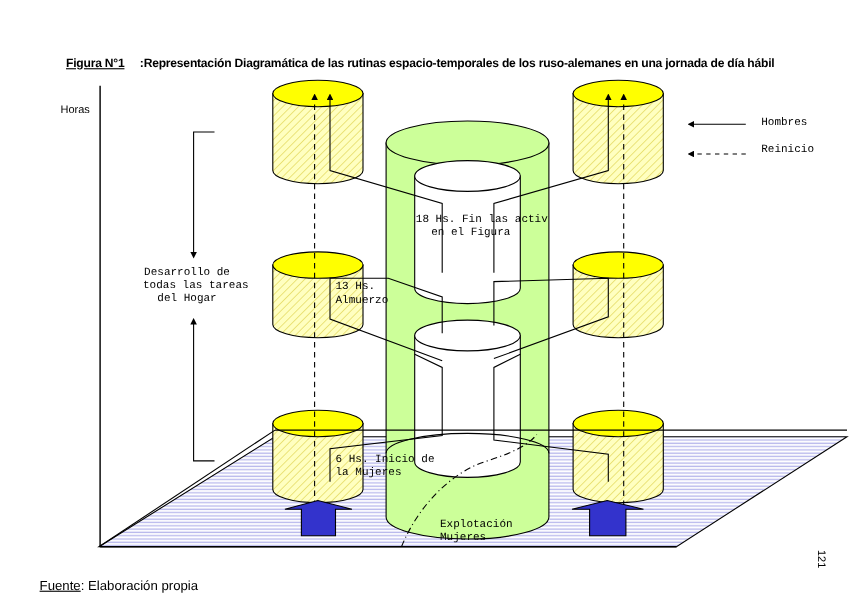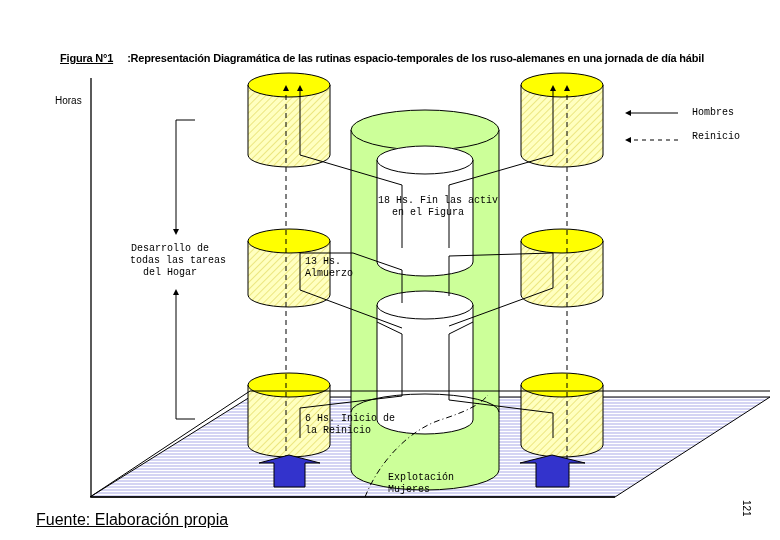--- a/index.html
+++ b/index.html
@@ -3,21 +3,21 @@
 <meta charset="utf-8">
 <style>
   html, body { margin:0; padding:0; background:#ffffff; }
   body { width:780px; height:540px; position:relative; overflow:hidden; font-family:"Liberation Sans", sans-serif; }
   #stage { position:absolute; left:0; top:0; width:780px; height:540px; }
   .title-wrap { position:absolute; left:60px; top:52px; font-size:11px; font-weight:bold; color:#000; white-space:nowrap; letter-spacing:-0.2px; }
   .title-wrap .fig { text-decoration:underline; margin-right:14px; }
   .lbl { position:absolute; font-size:10px; color:#000; line-height:12px; white-space:nowrap; font-family:Liberation Mono, monospace; }
   .lbl.center { text-align:center; }
   .horas { position:absolute; left:55px; top:95px; font-size:10px; font-family:Liberation Sans, sans-serif; }
-  .fuente { position:absolute; left:36px; top:511px; font-size:16px;text-decoration:underline; }
+  .fuente { position:absolute; left:36px; top:525px; font-size:12px; }
   .fuente .u { text-decoration:underline; }
   .pagenum { position:absolute; left:752px; top:500px; font-size:10px; transform:rotate(90deg); transform-origin:left top; }
 </style>
 </head>
 <body>
 
 <div id="stage">
   <svg width="780" height="540" viewBox="0 0 780 540" xmlns="http://www.w3.org/2000/svg">
     <defs>
       <pattern id="hatch" width="5" height="5" patternUnits="userSpaceOnUse" patternTransform="rotate(45)">
@@ -125,24 +125,24 @@
 
 
   <div class="lbl" style="left:305px;top:256px;">
     <div>13 Hs.</div>
     <div>Almuerzo</div>
   </div>
 
 
   <div class="lbl" style="left:305px;top:413px;">
     <div>6 Hs. Inicio de</div>
-    <div>la Reinicio</div>
+    <div>la Mujeres</div>
   </div>
 
-  <div class="lbl" style="left:388px;top:472px;">
+  <div class="lbl" style="left:400px;top:472px;">
     <div>Explotación</div>
     <div>Mujeres</div>
   </div>
 
   <div class="fuente">
     <span class="u">Fuente</span><span>: Elaboración propia</span>
   </div>
 
   <div class="pagenum">121</div>
 </div>

